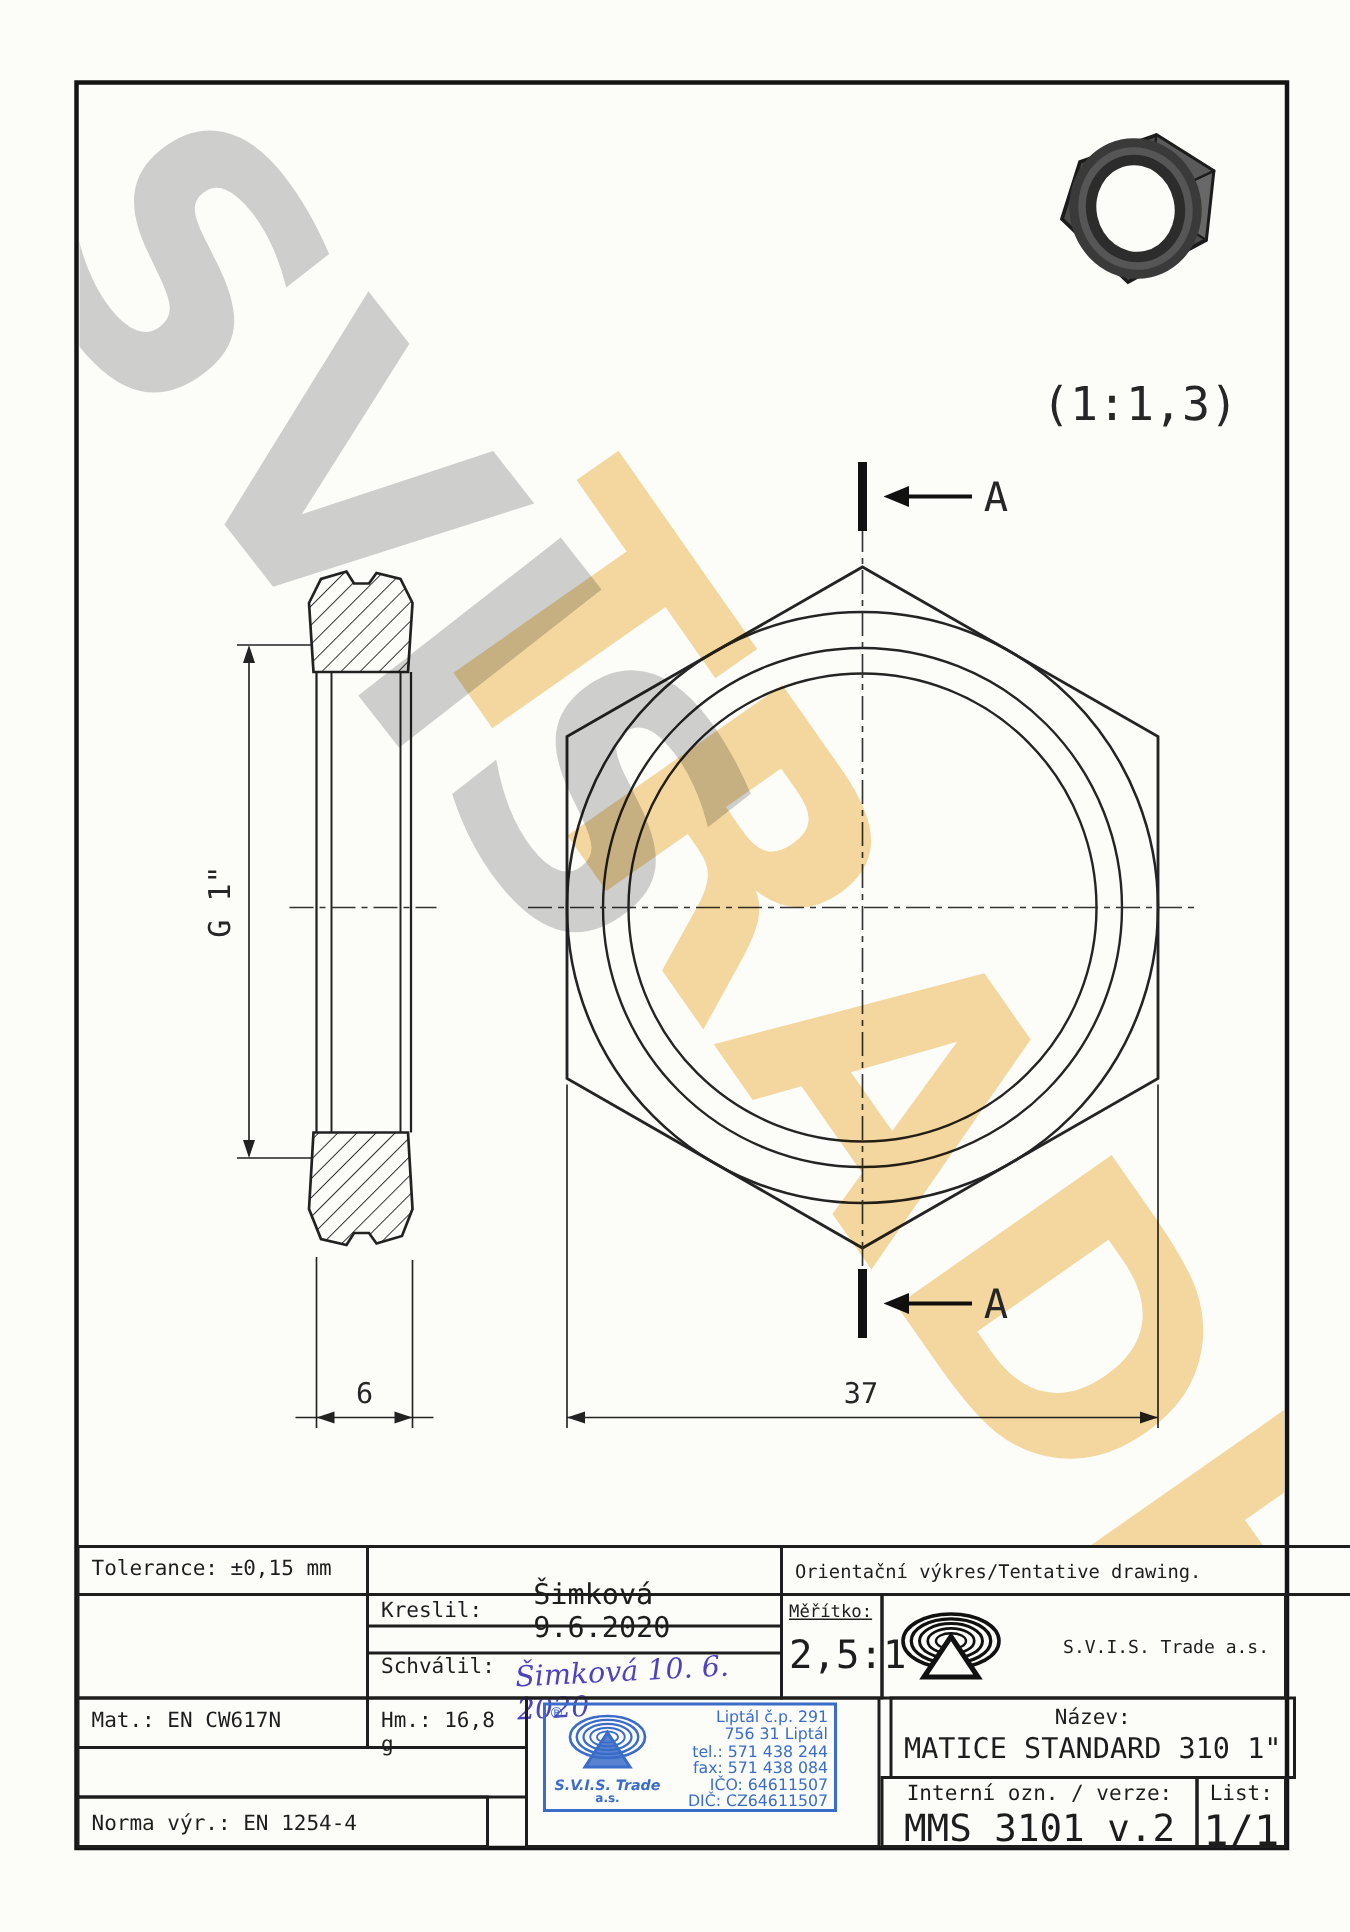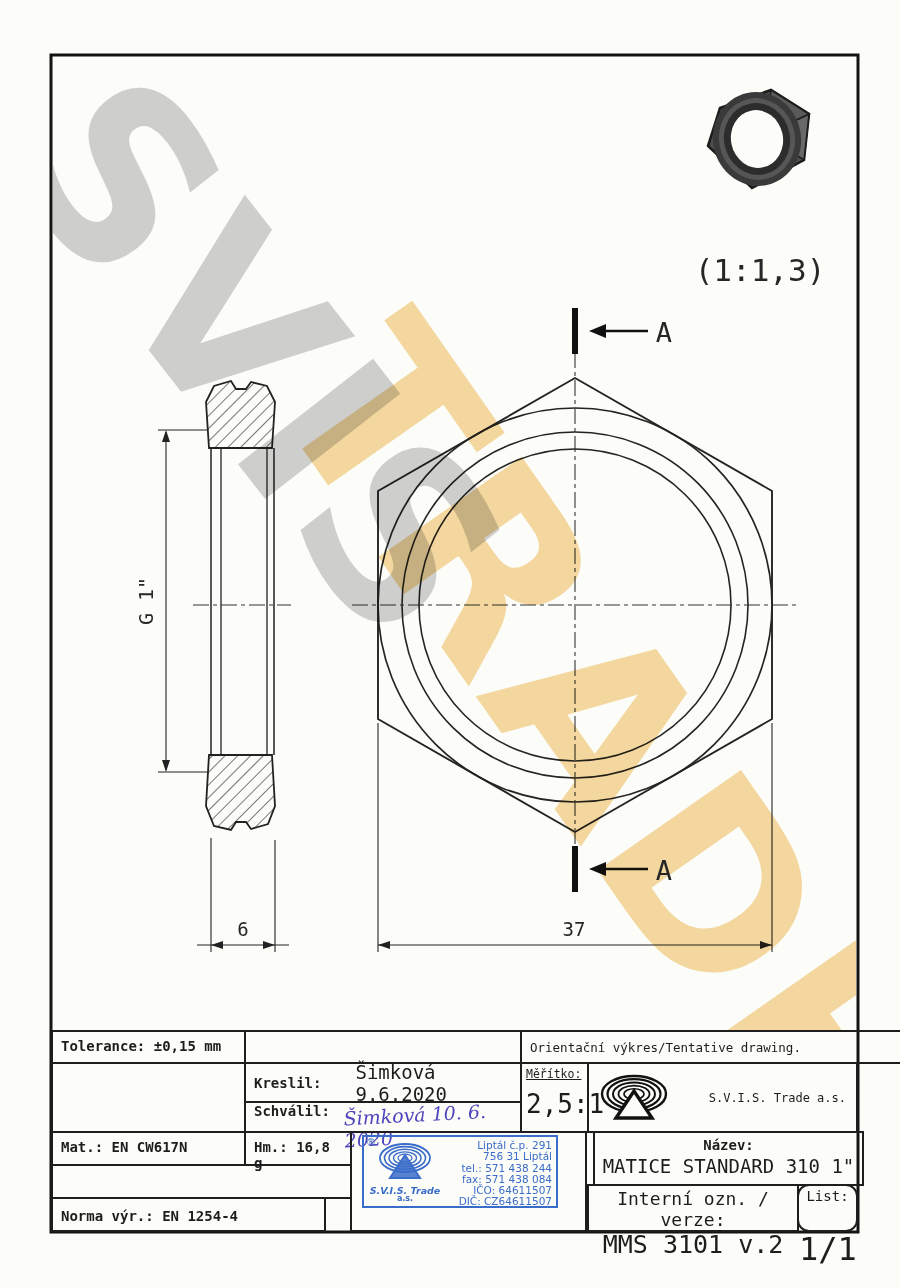--- a/index.html
+++ b/index.html
@@ -11,21 +11,21 @@
   #wm-clip{position:absolute;left:53px;top:57px;width:803px;height:973px;overflow:hidden;pointer-events:none;}
   .wm{position:absolute;font-family:"DejaVu Sans", sans-serif;font-weight:bold;
       transform-origin:0 0;mix-blend-mode:multiply;white-space:nowrap;letter-spacing:6px;}
   #wm-svis{left:120px;top:-30px;transform:rotate(52deg);font-size:235px;color:#c6c6c6;opacity:.8;}
   #wm-trade{left:398px;top:215px;transform:rotate(55deg);font-size:240px;color:#f0c469;opacity:.62;}
   
   .cadtxt{position:absolute;white-space:nowrap;color:#262626;}
   .ctr{transform:translate(-50%,-50%);}
   
   .cell{position:absolute;border:2px solid #1e1e1e;box-sizing:border-box;background:transparent;}
-  .lbl{font-size:14px;font-weight:bold;}
+  .lbl{font-size:14px;}
   .pad{padding:6px 8px;}
   
   #stamp{position:absolute;left:362px;top:1135px;width:196px;height:73px;border:2px solid #3a6cc9;
          box-sizing:border-box;display:flex;background:rgba(255,255,255,.0);}
   .stamp-blue{color:#3a6cc9;}
   #stamp-left{width:82px;position:relative;display:flex;flex-direction:column;align-items:center;justify-content:flex-end;padding-bottom:3px;}
   #stamp-right{flex:1;text-align:right;font-family:"DejaVu Sans",sans-serif;font-size:10.5px;line-height:11.3px;padding:3px 4px 0 0;}
   #stamp-reg{position:absolute;left:2px;top:0px;font-size:10px;font-family:"DejaVu Sans",sans-serif;}
   #stamp-co{font-family:"DejaVu Sans",sans-serif;font-weight:bold;font-style:italic;font-size:9.5px;line-height:9px;}
   #stamp-as{font-family:"DejaVu Sans",sans-serif;font-weight:bold;font-size:8px;line-height:8px;}
@@ -135,21 +135,21 @@
   <div class="cadtxt ctr" style="left:664px;top:332px;font-size:27px;">A</div>
   <div class="cadtxt ctr" style="left:664px;top:870px;font-size:27px;">A</div>
 
   <div class="cell pad lbl" style="left:51px;top:1030px;width:195px;height:34px;">Tolerance: ±0,15 mm</div>
   <div class="cell" style="left:244px;top:1030px;width:278px;height:34px;"></div>
   <div class="cell" style="left:520px;top:1030px;width:382px;height:34px;font-size:12.5px;padding:8px 8px;">
     <span>Orientační výkres/Tentative drawing.</span>
   </div>
 
   <div class="cell" style="left:51px;top:1062px;width:195px;height:71px;"></div>
-  <div class="cell" style="left:244px;top:1062px;width:278px;height:41px;display:flex;align-items:center;padding:0 8px;">
+  <div class="cell" style="left:244px;top:1062px;width:278px;height:23px;display:flex;align-items:center;padding:0 8px;">
     <span class="lbl">Kreslil:</span>
     <span style="font-size:19px;margin-left:34px;">Šimková 9.6.2020</span>
   </div>
   <div class="cell" style="left:244px;top:1101px;width:278px;height:32px;display:flex;align-items:flex-start;padding:0 8px;">
     <span class="lbl">Schválil:</span>
     <span class="sig" style="margin-left:14px;">Šimková 10. 6. 2020</span>
   </div>
   <div class="cell" style="left:520px;top:1062px;width:69px;height:71px;padding:3px 4px;">
     <div style="font-size:11.5px;text-decoration:underline;">Měřítko:</div>
     <div style="font-size:26px;margin-top:8px;">2,5:1</div>
@@ -162,26 +162,26 @@
   <div class="cell pad lbl" style="left:244px;top:1131px;width:108px;height:35px;">Hm.: 16,8 g</div>
   <div class="cell" style="left:51px;top:1164px;width:301px;height:35px;"></div>
   <div class="cell pad lbl" style="left:51px;top:1197px;width:275px;height:35px;padding-top:9px;">Norma výr.: EN 1254-4</div>
   <div class="cell" style="left:350px;top:1131px;width:237px;height:101px;"></div>
 
   <div class="cell" style="left:593px;top:1131px;width:271px;height:55px;text-align:center;padding-top:4px;">
     <div class="lbl">Název:</div>
     <div style="font-size:19px;margin-top:2px;">MATICE STANDARD 310 1"</div>
   </div>
   <div class="cell" style="left:587px;top:1184px;width:212px;height:48px;text-align:center;padding-top:2px;">
-    <div style="font-size:18px;">Interní ozn. / verze:</div>
+    <div style="font-size:14px;">Interní ozn. / verze:</div>
     <div style="font-size:25px;">MMS 3101 v.2</div>
   </div>
-  <div class="cell" style="left:797px;top:1184px;width:61px;height:48px;text-align:center;padding-top:2px;border-radius:12px;">
+  <div class="cell" style="left:797px;top:1184px;width:61px;height:48px;text-align:center;padding-top:2px;">
     <div style="font-size:14px;">List:</div>
-    <div style="font-size:32px;margin-top:26px;">1/1</div>
+    <div style="font-size:28px;">1/1</div>
   </div>
 
   <div id="stamp">
     <div id="stamp-left">
       <span id="stamp-reg" class="stamp-blue">®</span>
       <div id="stamp-co" class="stamp-blue" style="margin-top:44px;">S.V.I.S. Trade</div>
       <div id="stamp-as" class="stamp-blue">a.s.</div>
     </div>
     <div id="stamp-right" class="stamp-blue">
       <div>Liptál č.p. 291</div>

